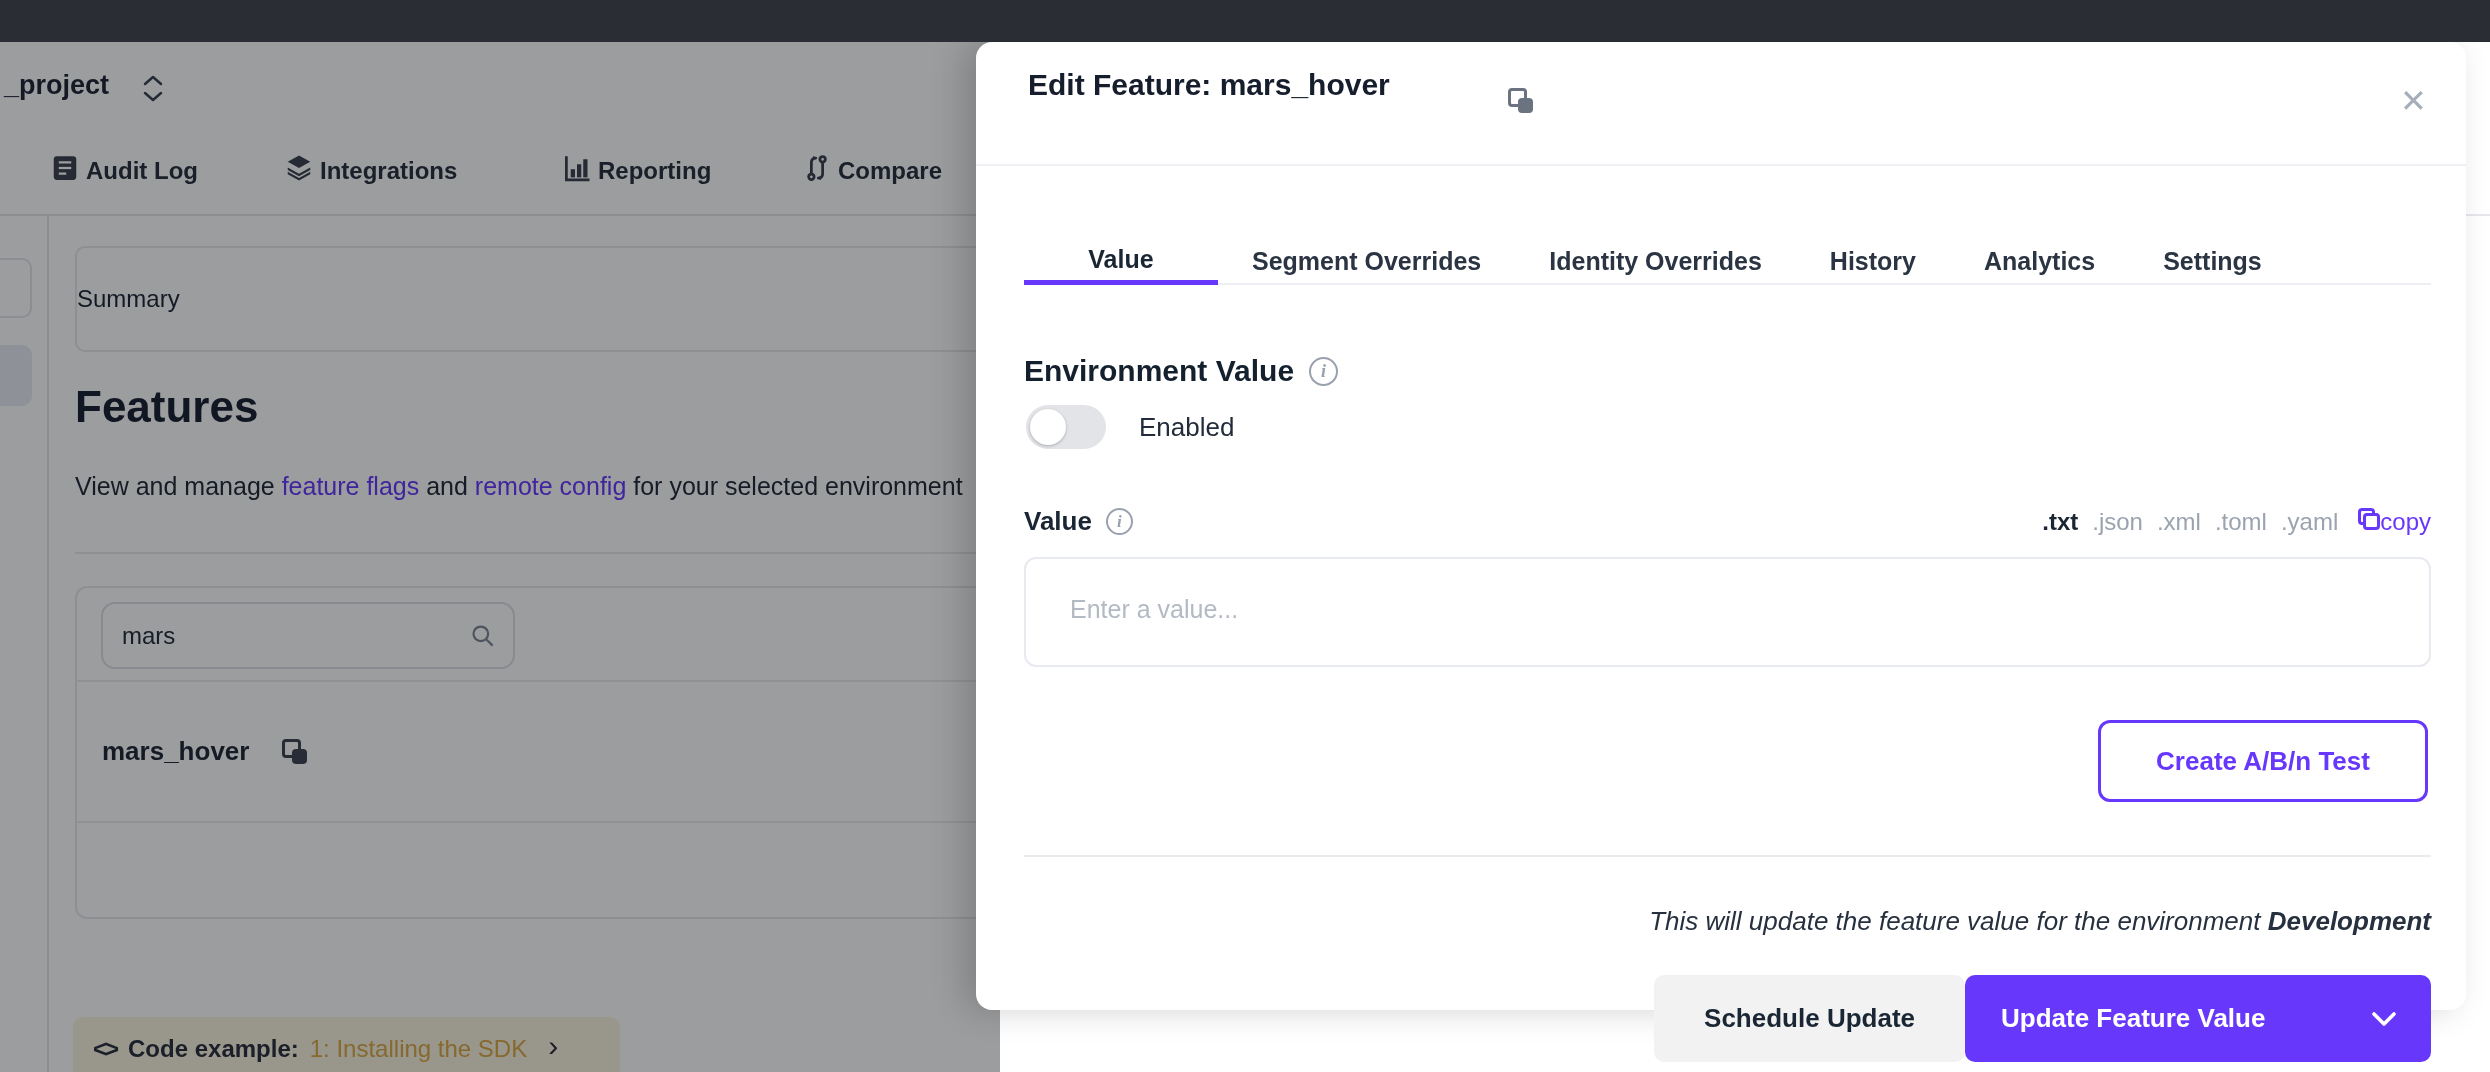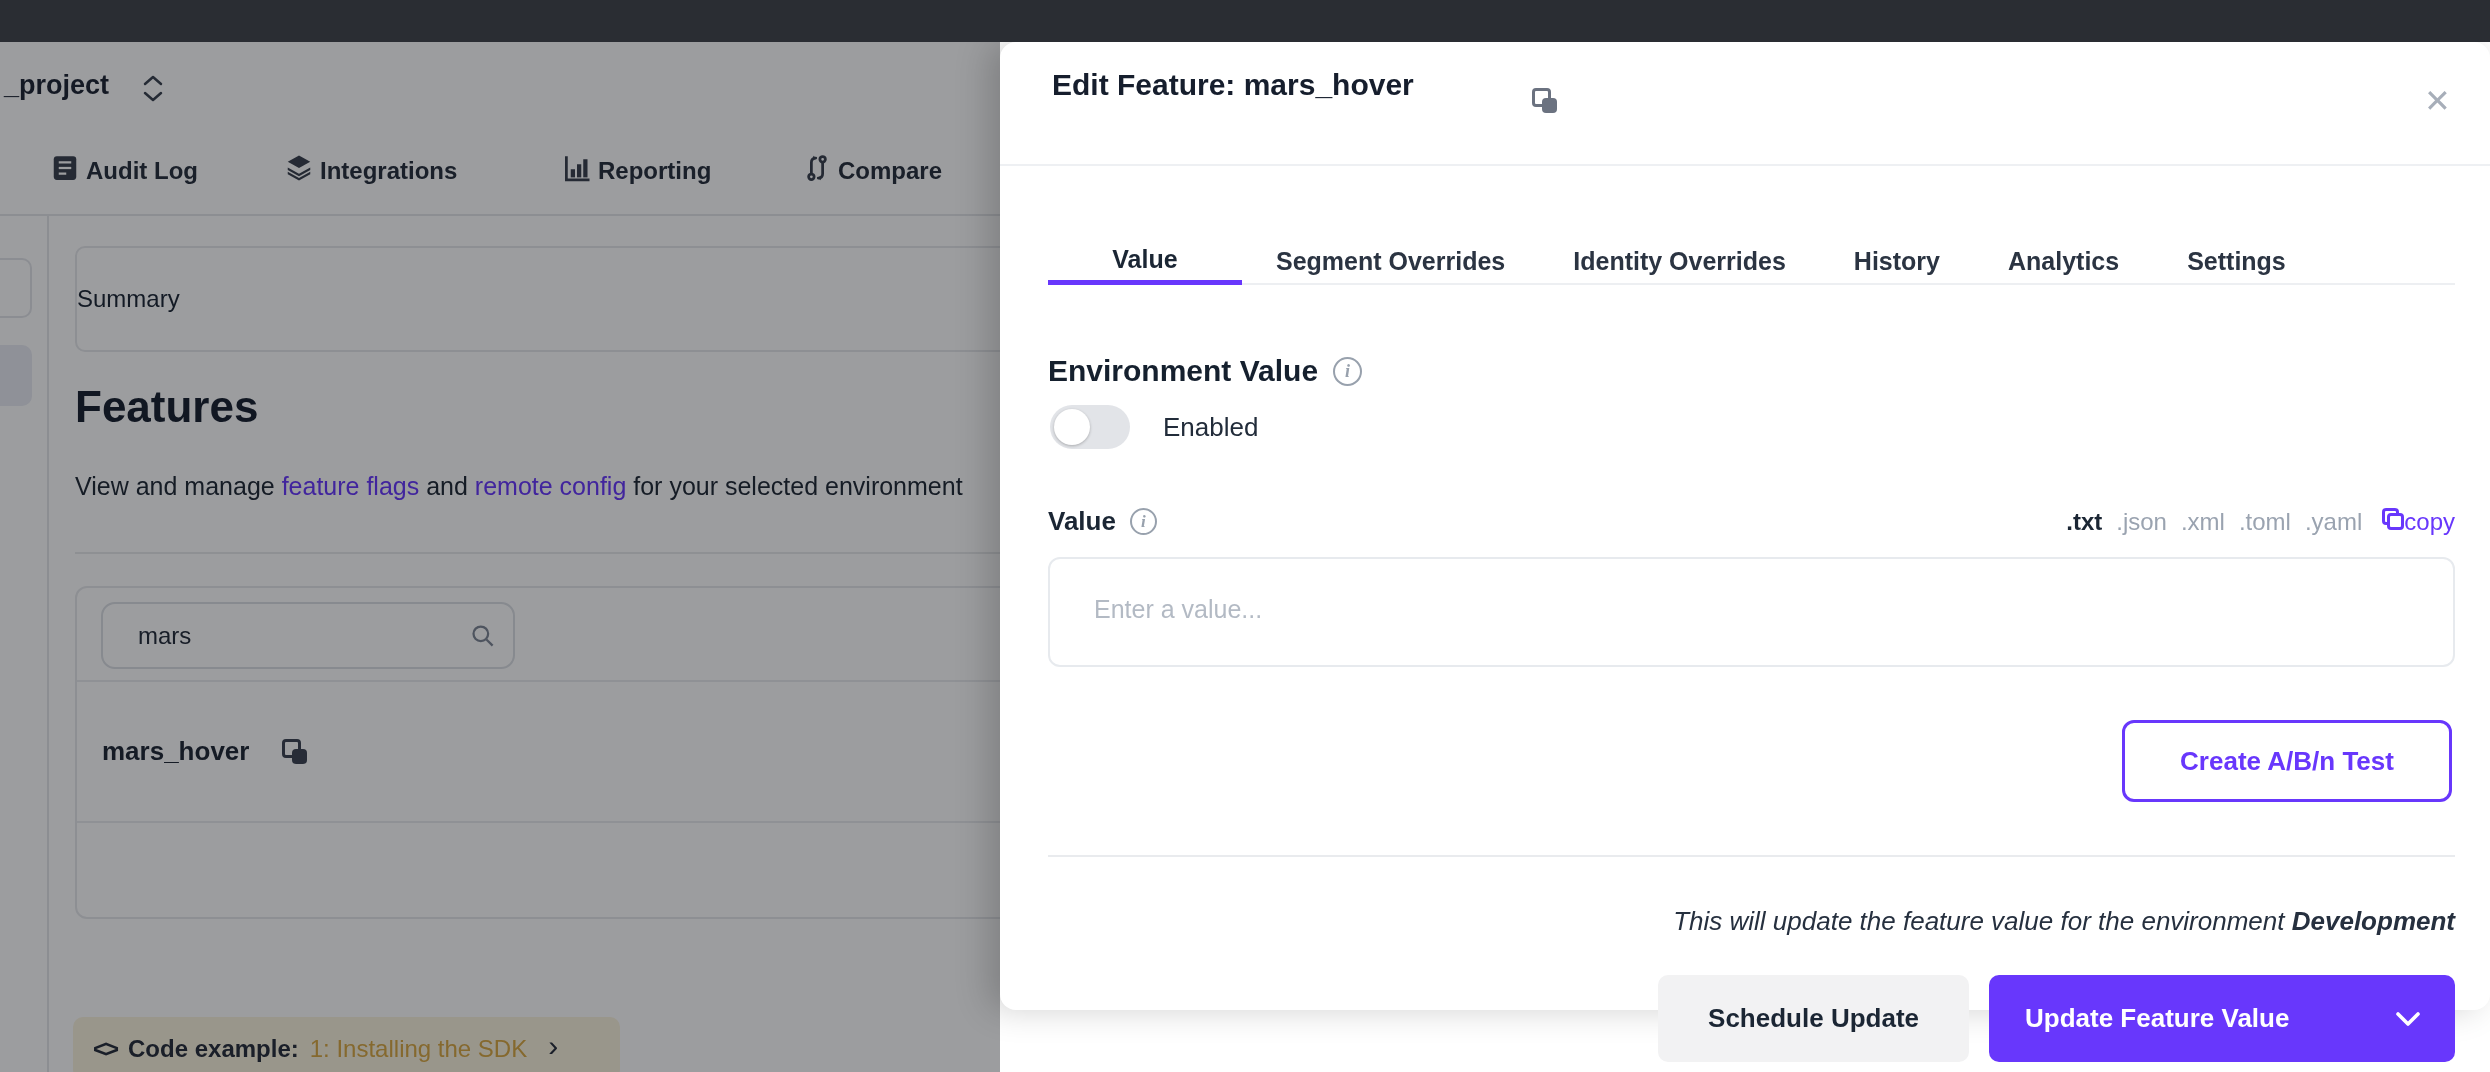--- a/index.html
+++ b/index.html
@@ -27,21 +27,21 @@
     font-size:24px;color:#1b2634;}
   .features-h1{left:75px;top:340px;font-size:44px;font-weight:800;color:#18202f;}
   .features-desc{left:75px;top:430px;font-size:25px;color:#1f2835;white-space:nowrap;}
   .features-desc a{color:#6837fc;text-decoration:none;}
   .hr1{left:75px;top:510px;width:1345px;border-top:2px solid #e8e9ec;}
 
   .features-card{left:75px;top:544px;width:1345px;height:333px;background:#fff;
     border:2px solid #e7e8eb;border-radius:12px;overflow:hidden;}
   .search-box{left:24px;top:14px;width:414px;height:67px;border:2px solid #dcdfe4;border-radius:14px;
     display:flex;align-items:center;}
-  .search-input{border:none;outline:none;background:transparent;flex:1;padding-left:35px;
+  .search-input{border:none;outline:none;background:transparent;flex:1;padding-left:19px;
     font-size:24px;color:#242c3a;font-family:inherit;}
   .search-ic{margin-right:17px;display:flex;}
   .card-div{left:0;width:1345px;border-top:2px solid #e9ebee;}
   .feature-row{left:0;top:94px;width:1345px;height:139px;display:flex;align-items:center;padding-left:25px;gap:33px;}
   .feature-name{font-size:26px;font-weight:600;color:#1f2735;}
 
   .code-pill{left:73px;top:975px;width:547px;height:63px;background:#fbf3de;border-radius:10px;
     display:flex;align-items:center;padding:0 20px;gap:11px;white-space:nowrap;}
   .code-glyph{font-size:24px;font-weight:800;color:#272e3b;letter-spacing:-2px;}
   .code-label{font-size:24px;font-weight:800;color:#272e3b;}
@@ -54,21 +54,21 @@
   .copy-ic::before{content:"";position:absolute;left:0;top:0;width:13px;height:13px;
     border:3px solid currentColor;border-radius:4px;}
   .copy-ic::after{content:"";position:absolute;right:0;bottom:0;width:15px;height:15px;
     background:currentColor;border-radius:4px;}
   .copy-ic.outline::after{background:#fff;border:3px solid currentColor;width:11px;height:11px;}
 
   
   .dim{position:absolute;left:0;top:0;width:1000px;height:1072px;background:rgba(8,9,14,0.40);z-index:5;}
 
   
-  .panel{position:absolute;left:1000px;top:0;width:1490px;height:968px;background:#fff;z-index:10;
+  .panel{position:absolute;left:976px;top:0;width:1490px;height:968px;background:#fff;z-index:10;
     box-shadow:-12px 0 34px rgba(0,0,0,0.18);border-radius:16px;}
   .panel-title{left:52px;top:26px;font-size:30px;font-weight:800;color:#161e2d;white-space:nowrap;}
   .title-copy{left:532px;top:46px;color:#6b7280;}
   .panel-close{left:1424px;top:40px;font-size:32px;color:#a7aeb9;cursor:pointer;}
   .panel-hr{left:0;top:122px;width:1490px;border-top:2px solid #eef0f3;}
 
   .tabs{left:48px;top:196px;width:1407px;height:47px;display:flex;border-bottom:2px solid #edeff2;}
   .tab{display:flex;align-items:center;justify-content:center;padding:0 34px;
     font-size:25px;font-weight:600;color:#2b3442;height:47px;}
   .tab.active{color:#1b2634;min-width:194px;padding:0;border-bottom:5px solid #6837fc;}
@@ -99,21 +99,21 @@
   .value-input::placeholder{color:#b3bac4;}
 
   .ab-btn{top:678px;right:38px;width:330px;height:82px;background:#fff;border:3px solid #6837fc;
     border-radius:12px;color:#6837fc;font-size:26px;font-weight:800;display:flex;align-items:center;
     justify-content:center;cursor:pointer;font-family:inherit;}
   .panel-hr2{left:48px;top:813px;width:1407px;border-top:2px solid #e9ebee;}
 
   .notice{top:864px;right:35px;font-size:26px;color:#26303f;white-space:nowrap;font-style:italic;}
   .notice b{font-weight:800;}
 
-  .btn-row{top:933px;right:35px;display:flex;gap:20px;}
+  .btn-row{top:933px;right:35px;display:flex;}
   .btn{height:87px;border:none;border-radius:10px;font-family:inherit;font-size:26px;font-weight:700;
     display:flex;align-items:center;cursor:pointer;}
   .btn-schedule{background:#f2f2f3;color:#1b2634;padding:0 50px;}
   .btn-update{background:#6837fc;color:#fff;width:466px;justify-content:space-between;padding:0 34px 0 36px;}
 </style>
 </head>
 <body>
 
 <div class="screen">
 

